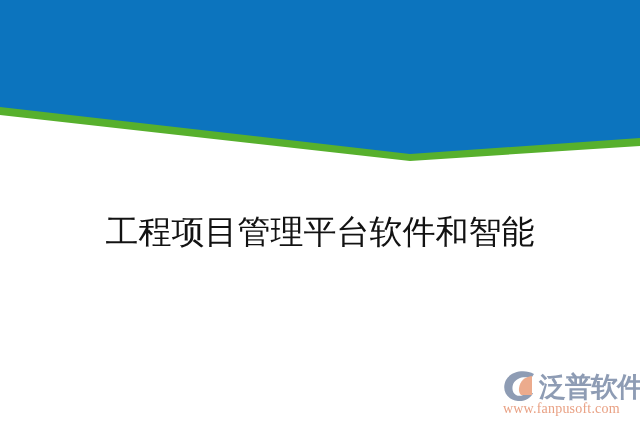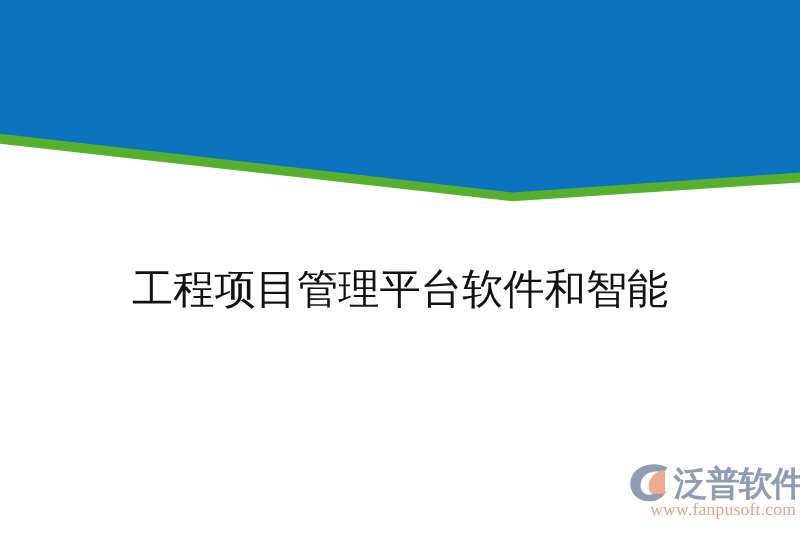--- a/index.html
+++ b/index.html
@@ -82,21 +82,21 @@
     font-family: "Liberation Sans", "DejaVu Sans", sans-serif;
     font-size: 27px;
     font-weight: 700;
     color: #8e9cb4;
     line-height: 30px;
     letter-spacing: -1px;
     white-space: nowrap;
   }
   .brand-url {
     margin-top: -1px;
-    text-align: right;
+    text-align: left;
     font-family: "Liberation Serif", "DejaVu Serif", serif;
     font-size: 14px;
     font-weight: 400;
     color: #e9a184;
     letter-spacing: 0.2px;
     white-space: nowrap;
   }
 </style>
 </head>
 <body>

